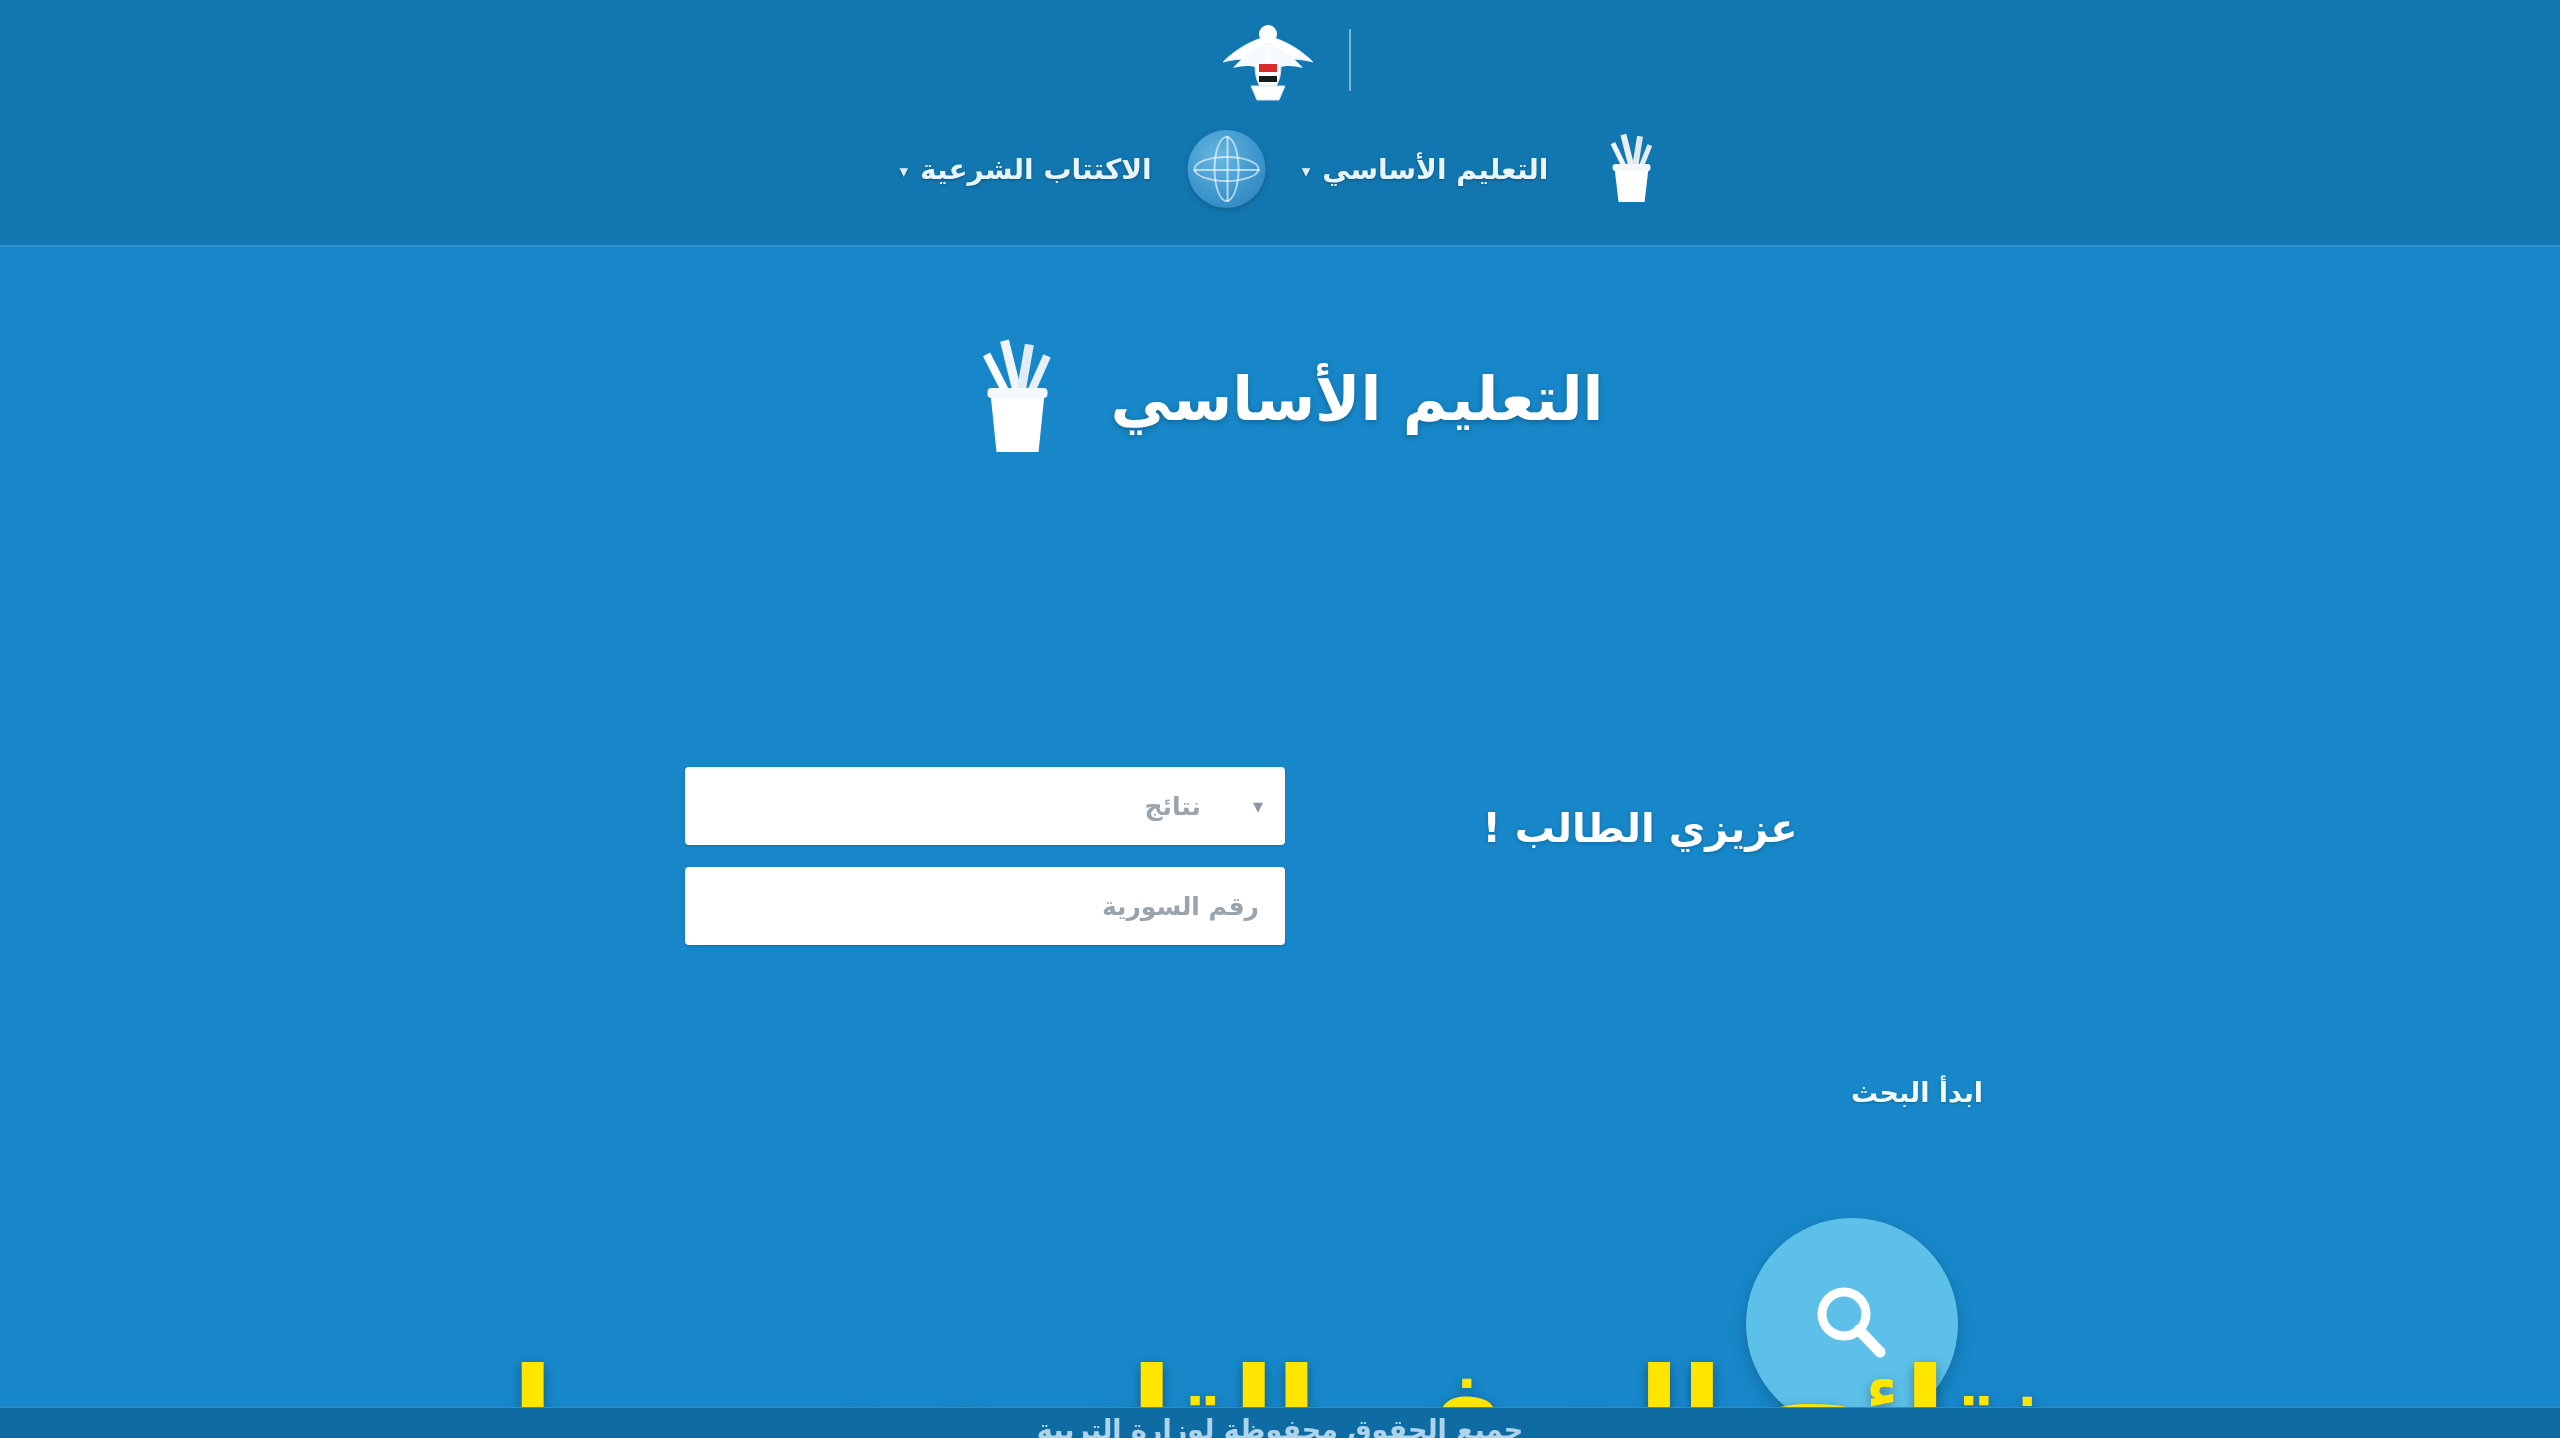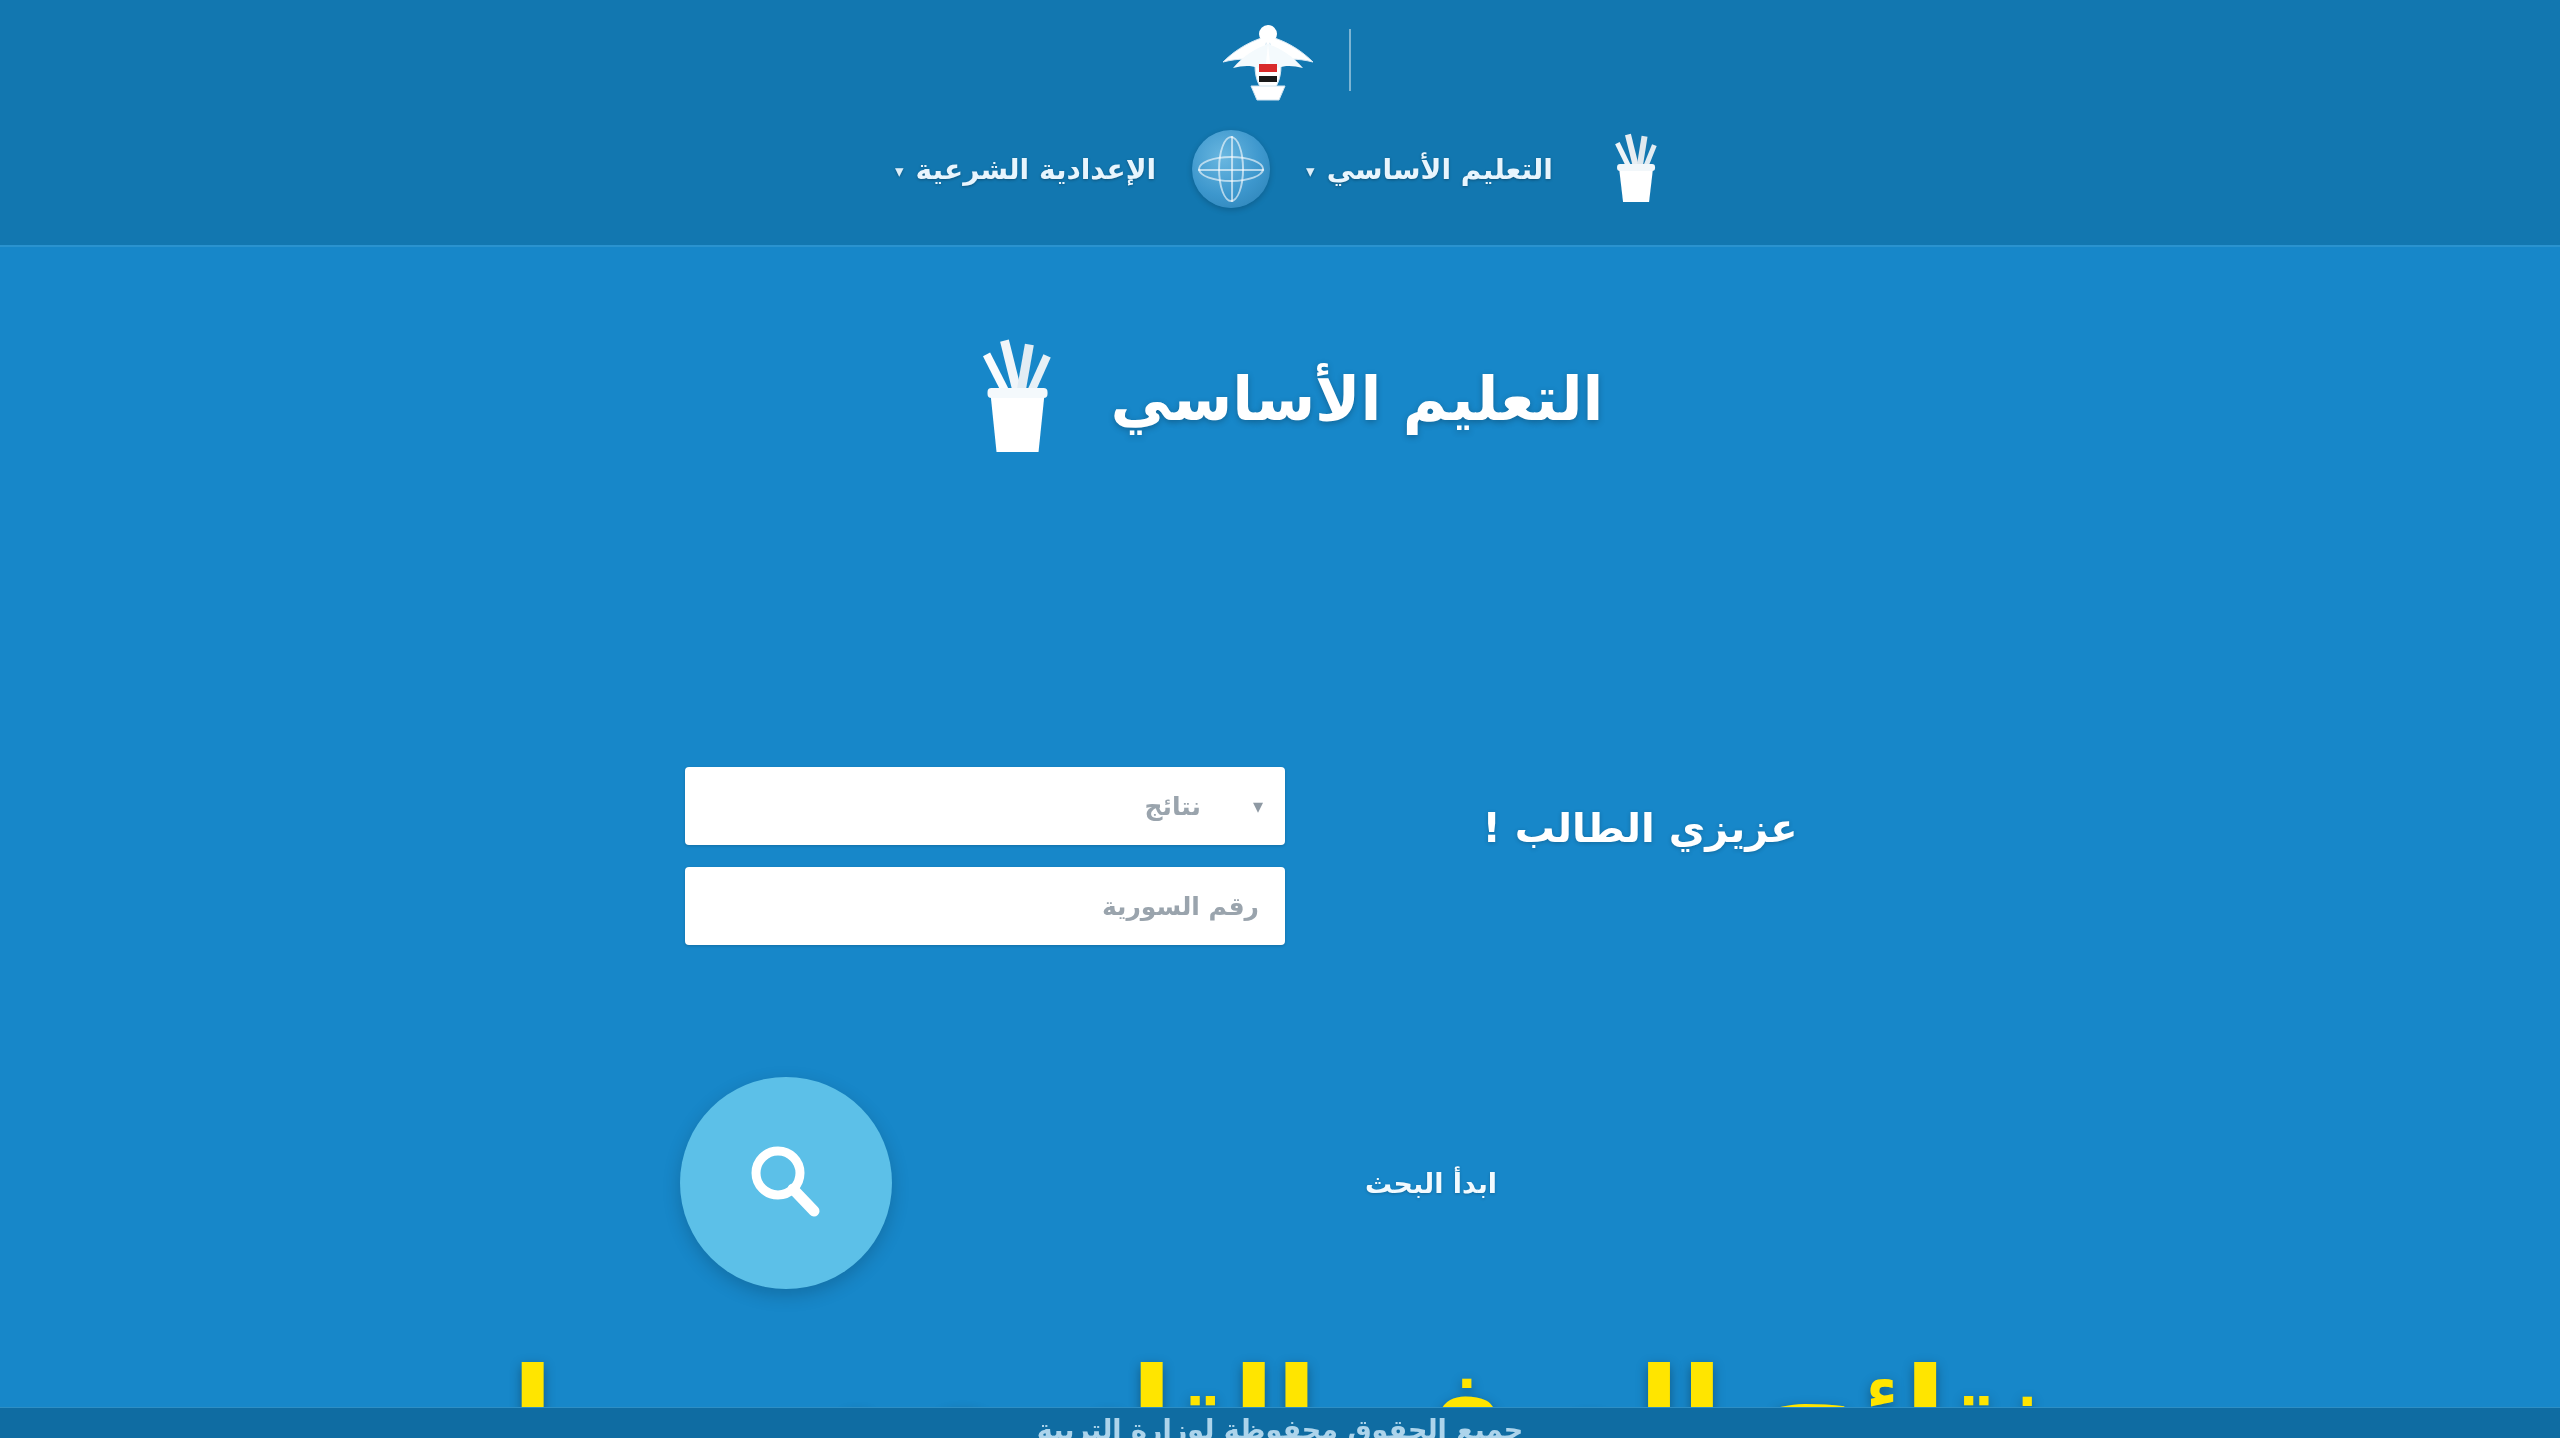--- a/index.html
+++ b/index.html
@@ -236,23 +236,22 @@
     color: #8e99a3;
     font-size: 20px;
   }
 
   .search-row {
     position: absolute;
     top: 830px;
     left: 0;
     width: 2152px;
     display: flex;
-    flex-direction: row;
+    flex-direction: column;
     justify-content: center;
-    align-items: center;
     gap: 110px;
     direction: rtl;
   }
   .search-label {
     width: 470px;
     text-align: center;
     color: #f2fafe;
     font-size: 27px;
     font-weight: 700;
     text-shadow: 0 1px 3px rgba(0,0,0,0.22);
@@ -356,21 +355,21 @@
       </div>
 
       <div class="nav-globe">
         <div class="globe-cross">
           <span class="h"></span>
             <span class="v"></span>
         </div>
       </div>
 
       <div class="nav-item">
-        <span>الإعدادية الشرعية</span>
+        <span>الاكتتاب الشرعية</span>
         <span class="caret">▾</span>
       </div>
     </div>
   </div>
 
   <div class="hero">
 
     <div class="hero-title-row">
       <h1 class="hero-title">التعليم الأساسي</h1>
       <div class="hero-cup">

